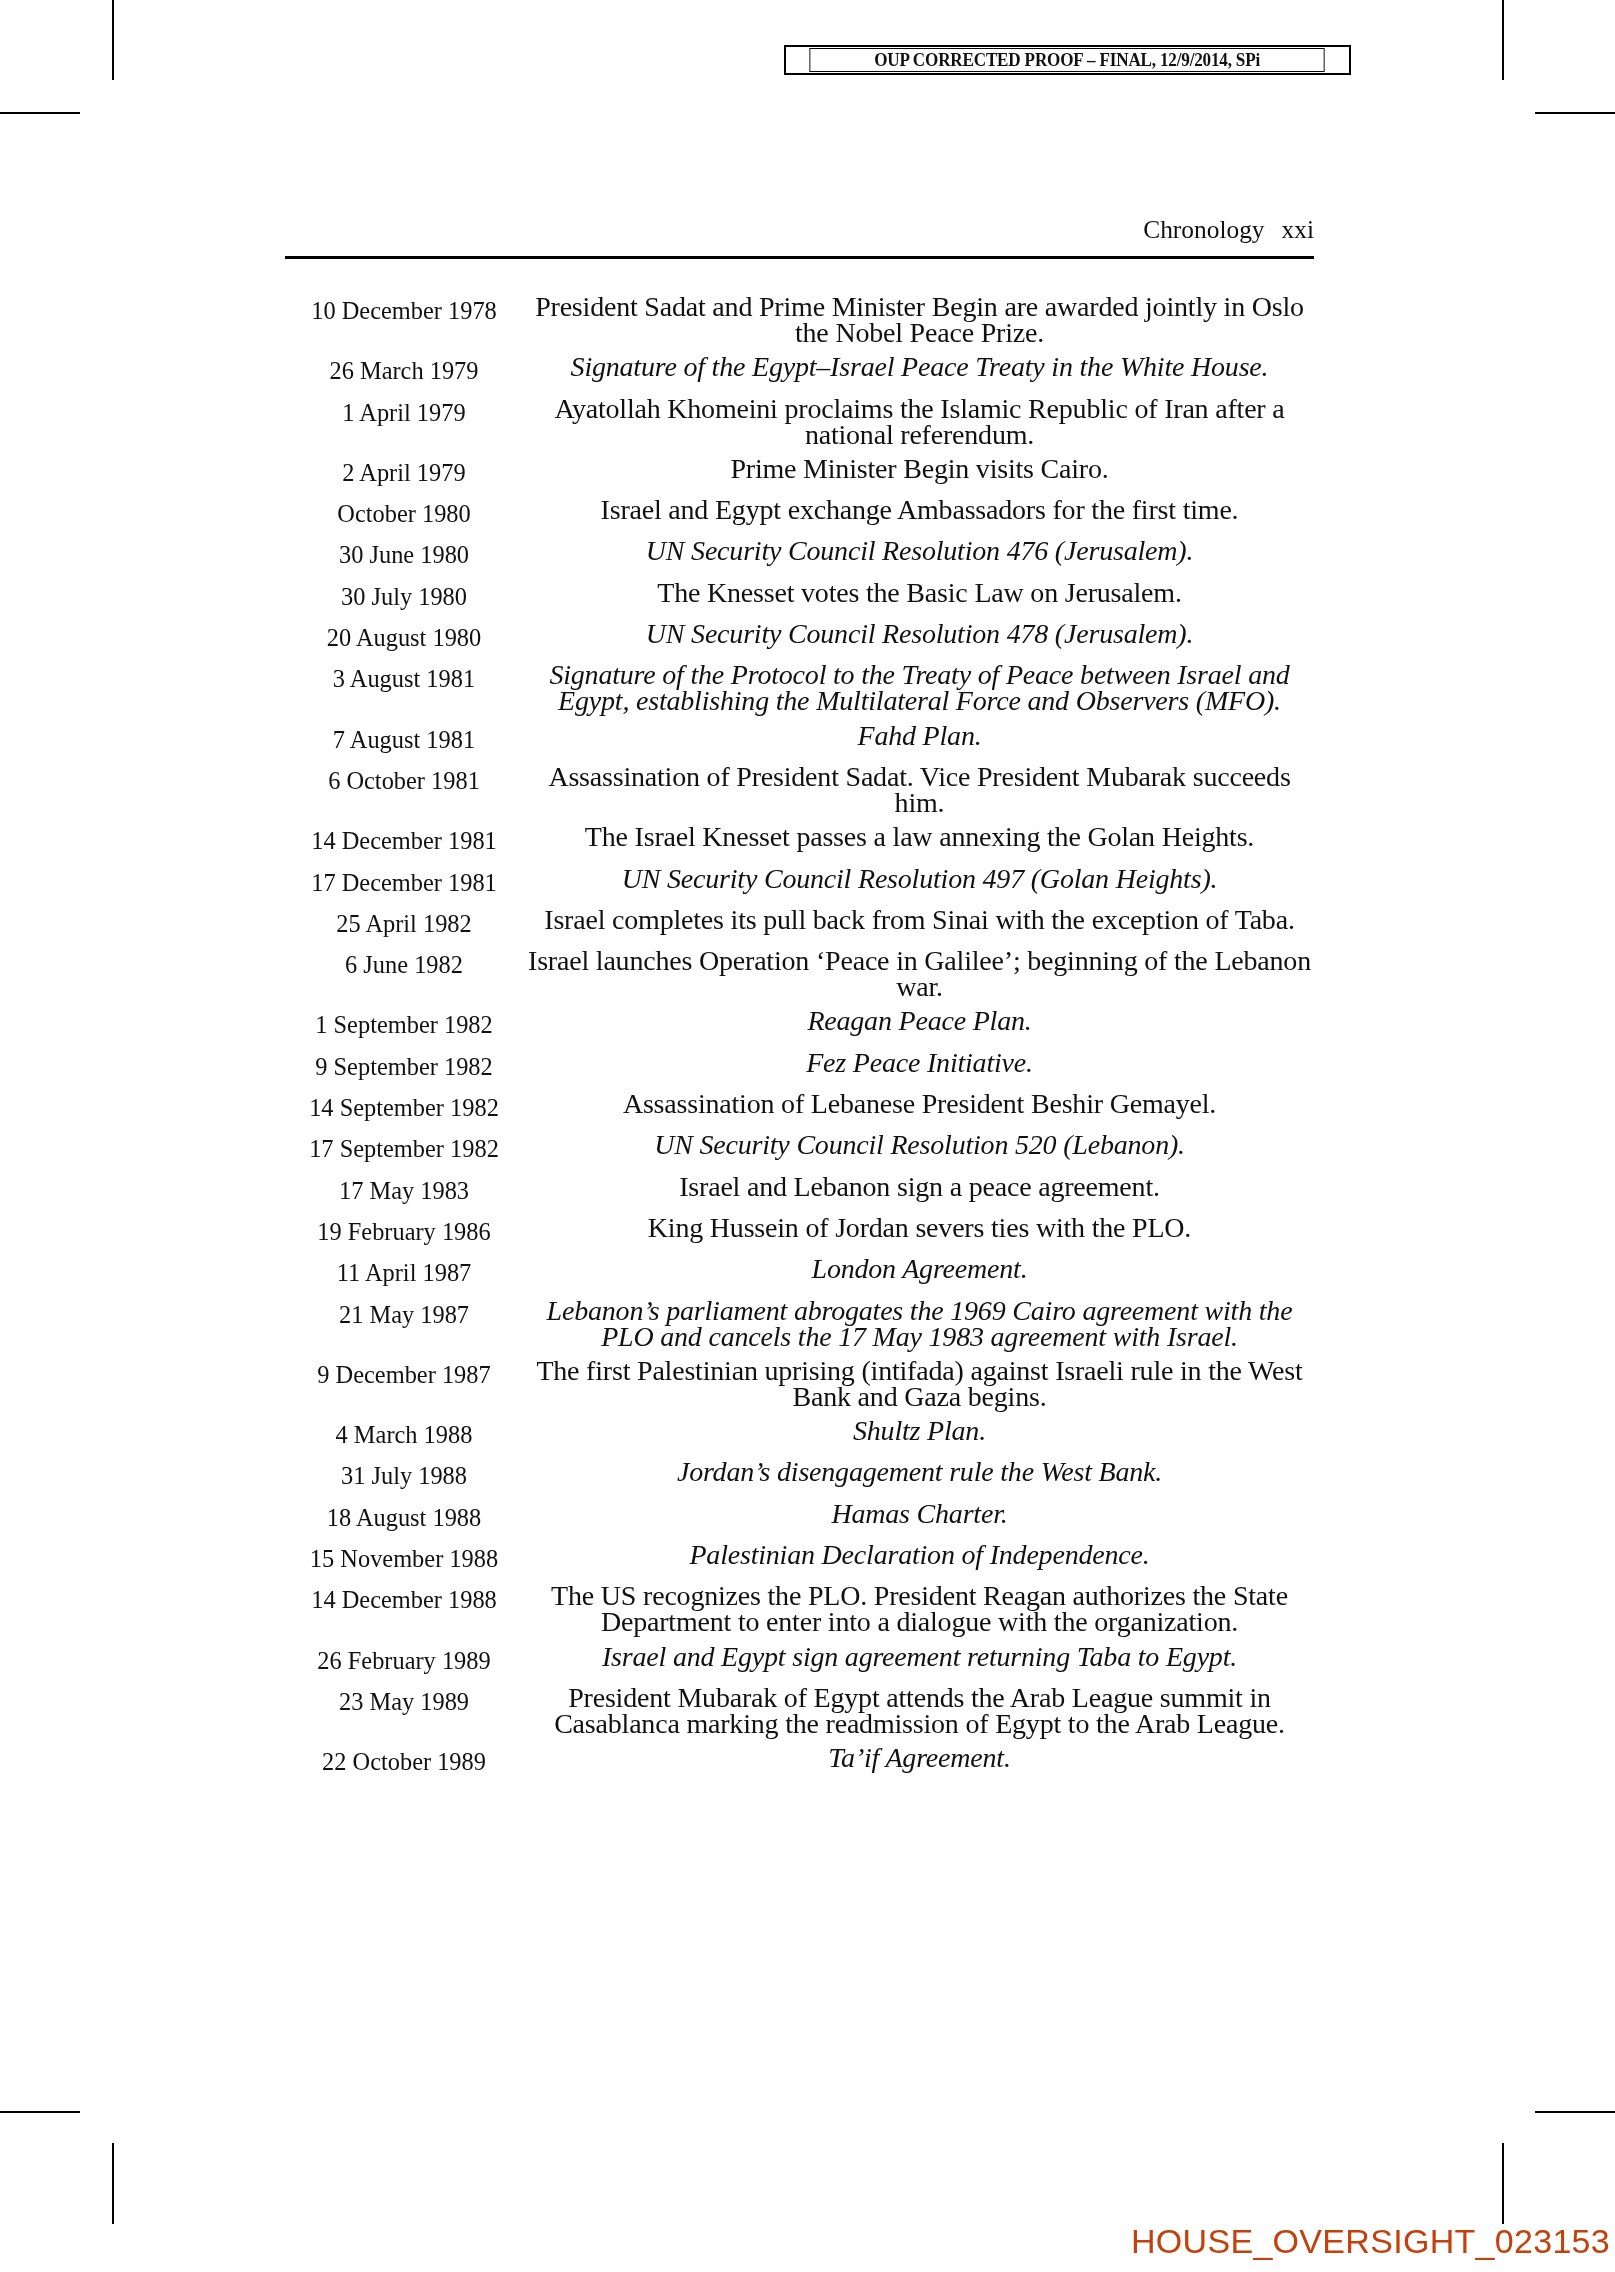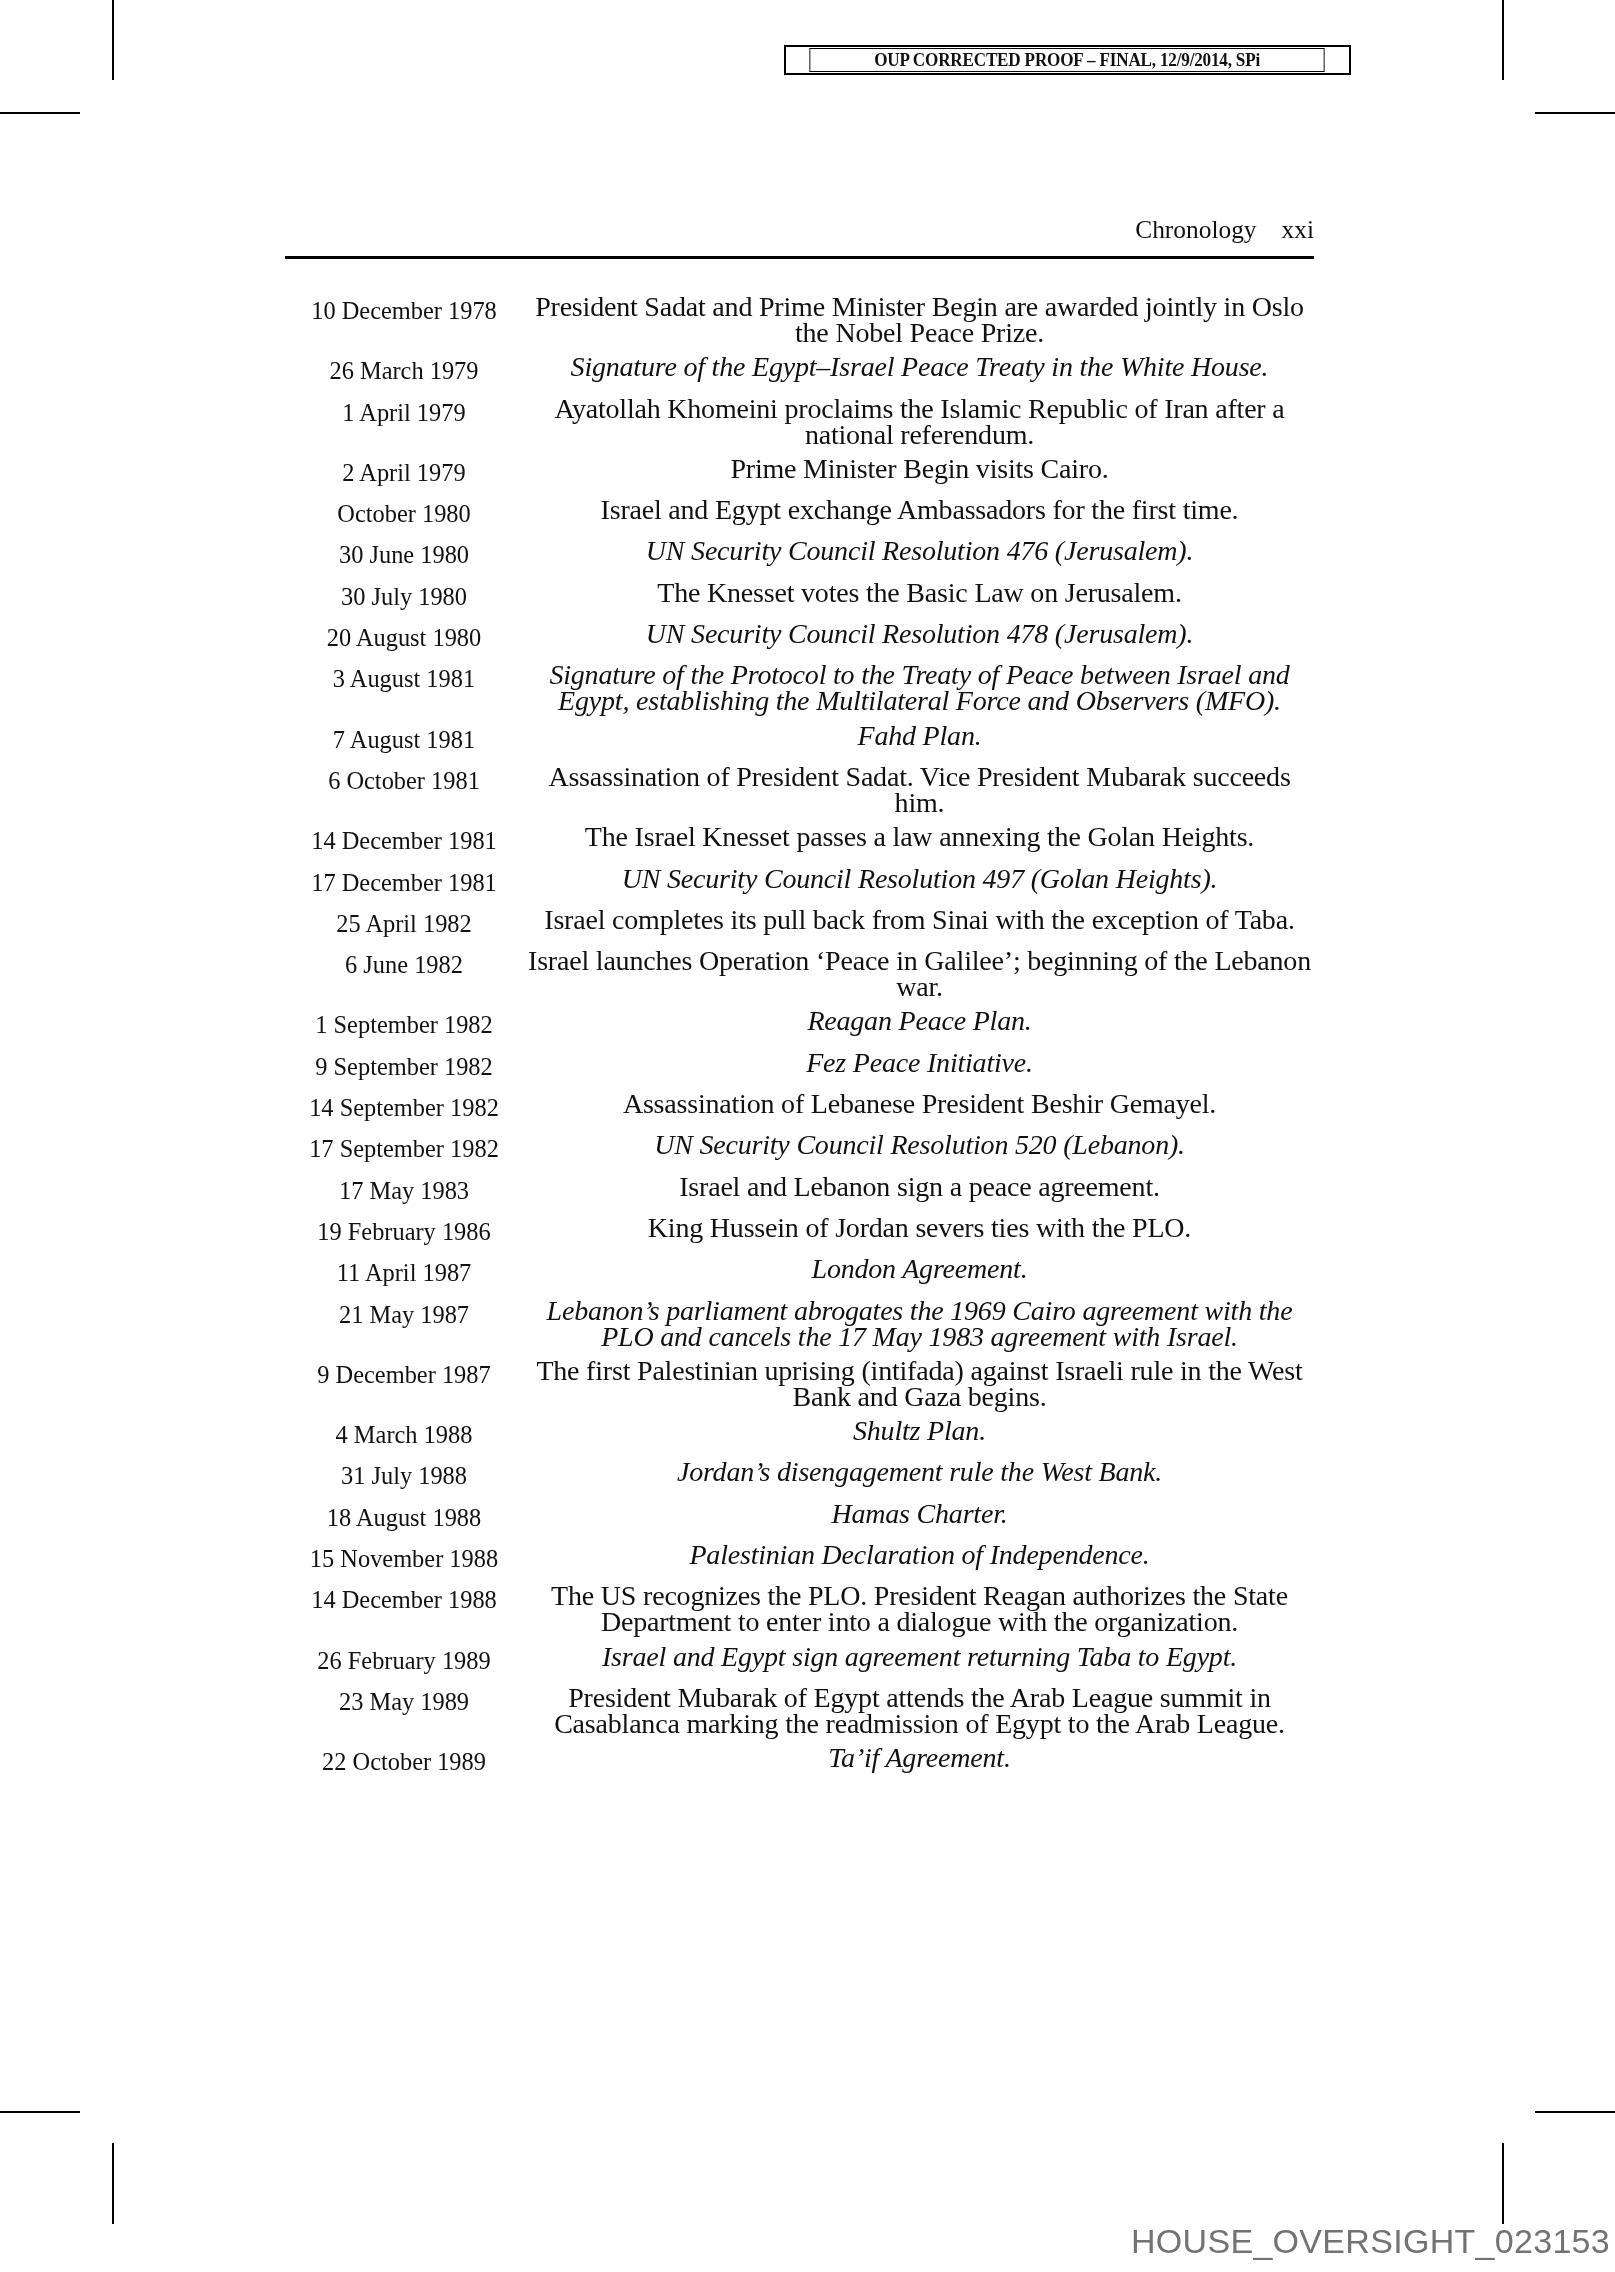--- a/index.html
+++ b/index.html
@@ -52,21 +52,21 @@
       position: absolute;
       left: 285px;
       width: 1029px;
       top: 215px;
       height: 34px;
       display: flex;
       justify-content: flex-end;
       align-items: baseline;
       font-size: 25.4px;
     }
-    .running-head .title { margin-right: 25px; }
+    .running-head .title { margin-right: 17px; }
     .header-rule {
       position: absolute;
       left: 285px;
       top: 256px;
       width: 1029px;
       height: 2.8px;
       background: #000;
     }
 
     .chronology {
@@ -96,21 +96,21 @@
       letter-spacing: -0.2px;
     }
     .entry .desc.italic { font-style: italic; }
 
     .bates {
       position: absolute;
       left: 1131px;
       top: 2222px;
       font-family: "Liberation Sans", "DejaVu Sans", sans-serif;
       font-size: 34px;
-      color: #737373;
+      color: #c2410c;
       letter-spacing: 0.3px;
       white-space: nowrap;
     }
   </style>
 </head>
 <body>
 
 <div class="crop v" style="left:112px; top:0; height:80px;"></div>
 <div class="crop h" style="left:0; top:112px; width:80px;"></div>
 <div class="crop v" style="left:1502px; top:0; height:80px;"></div>

